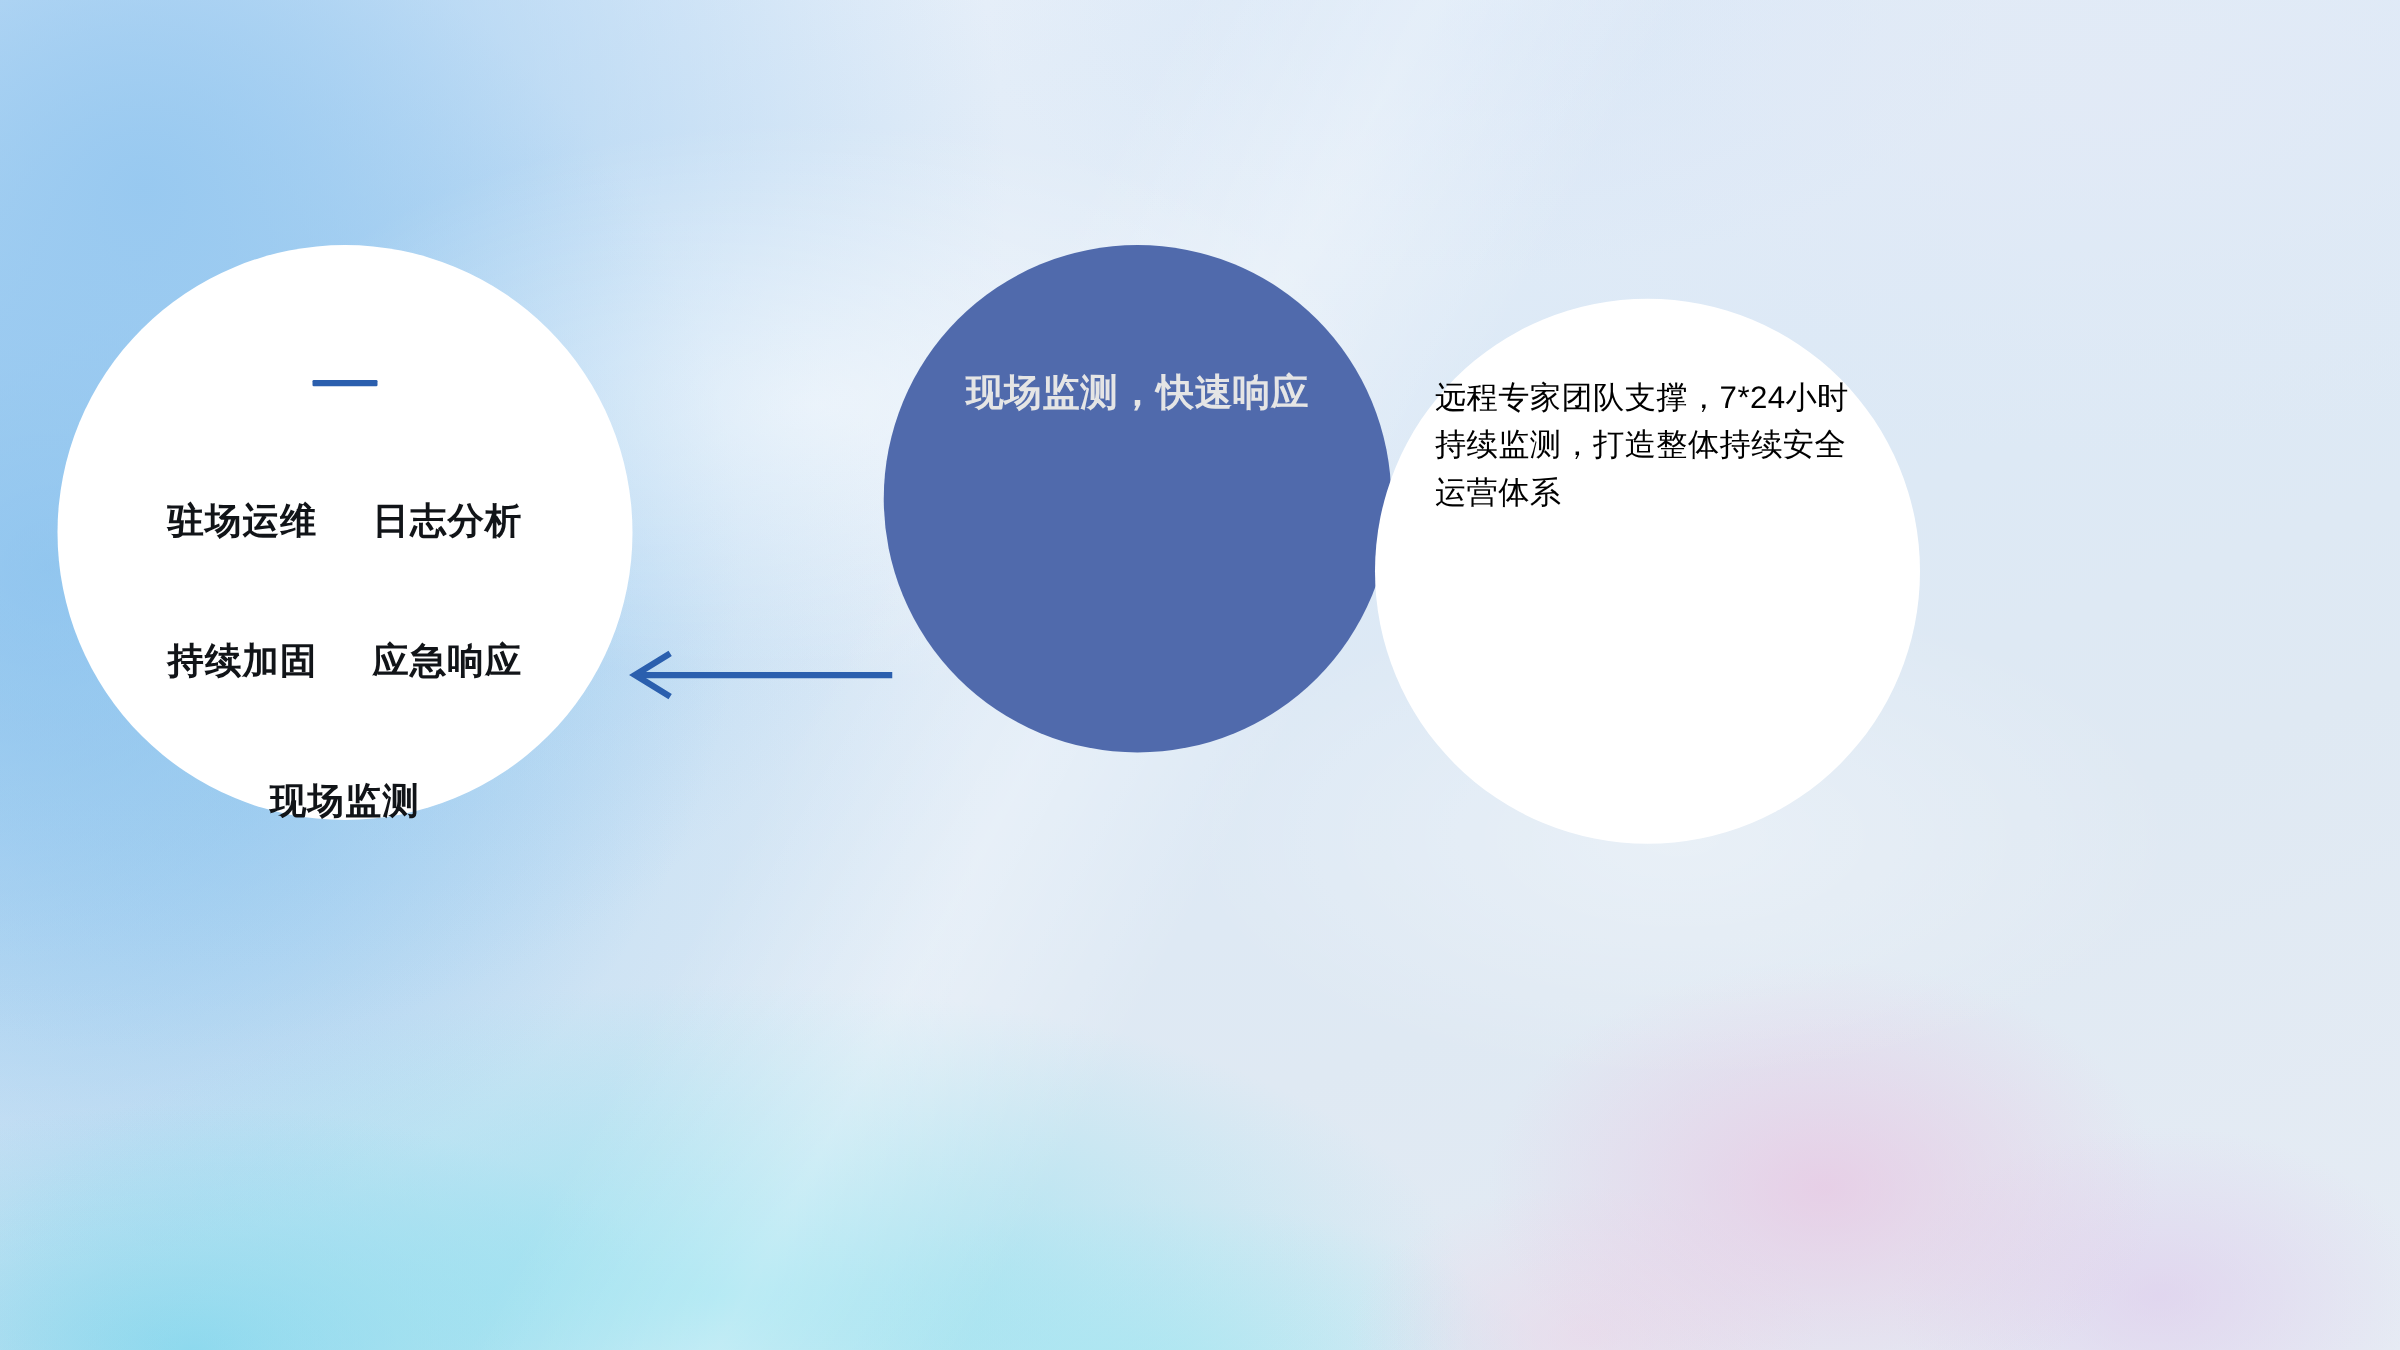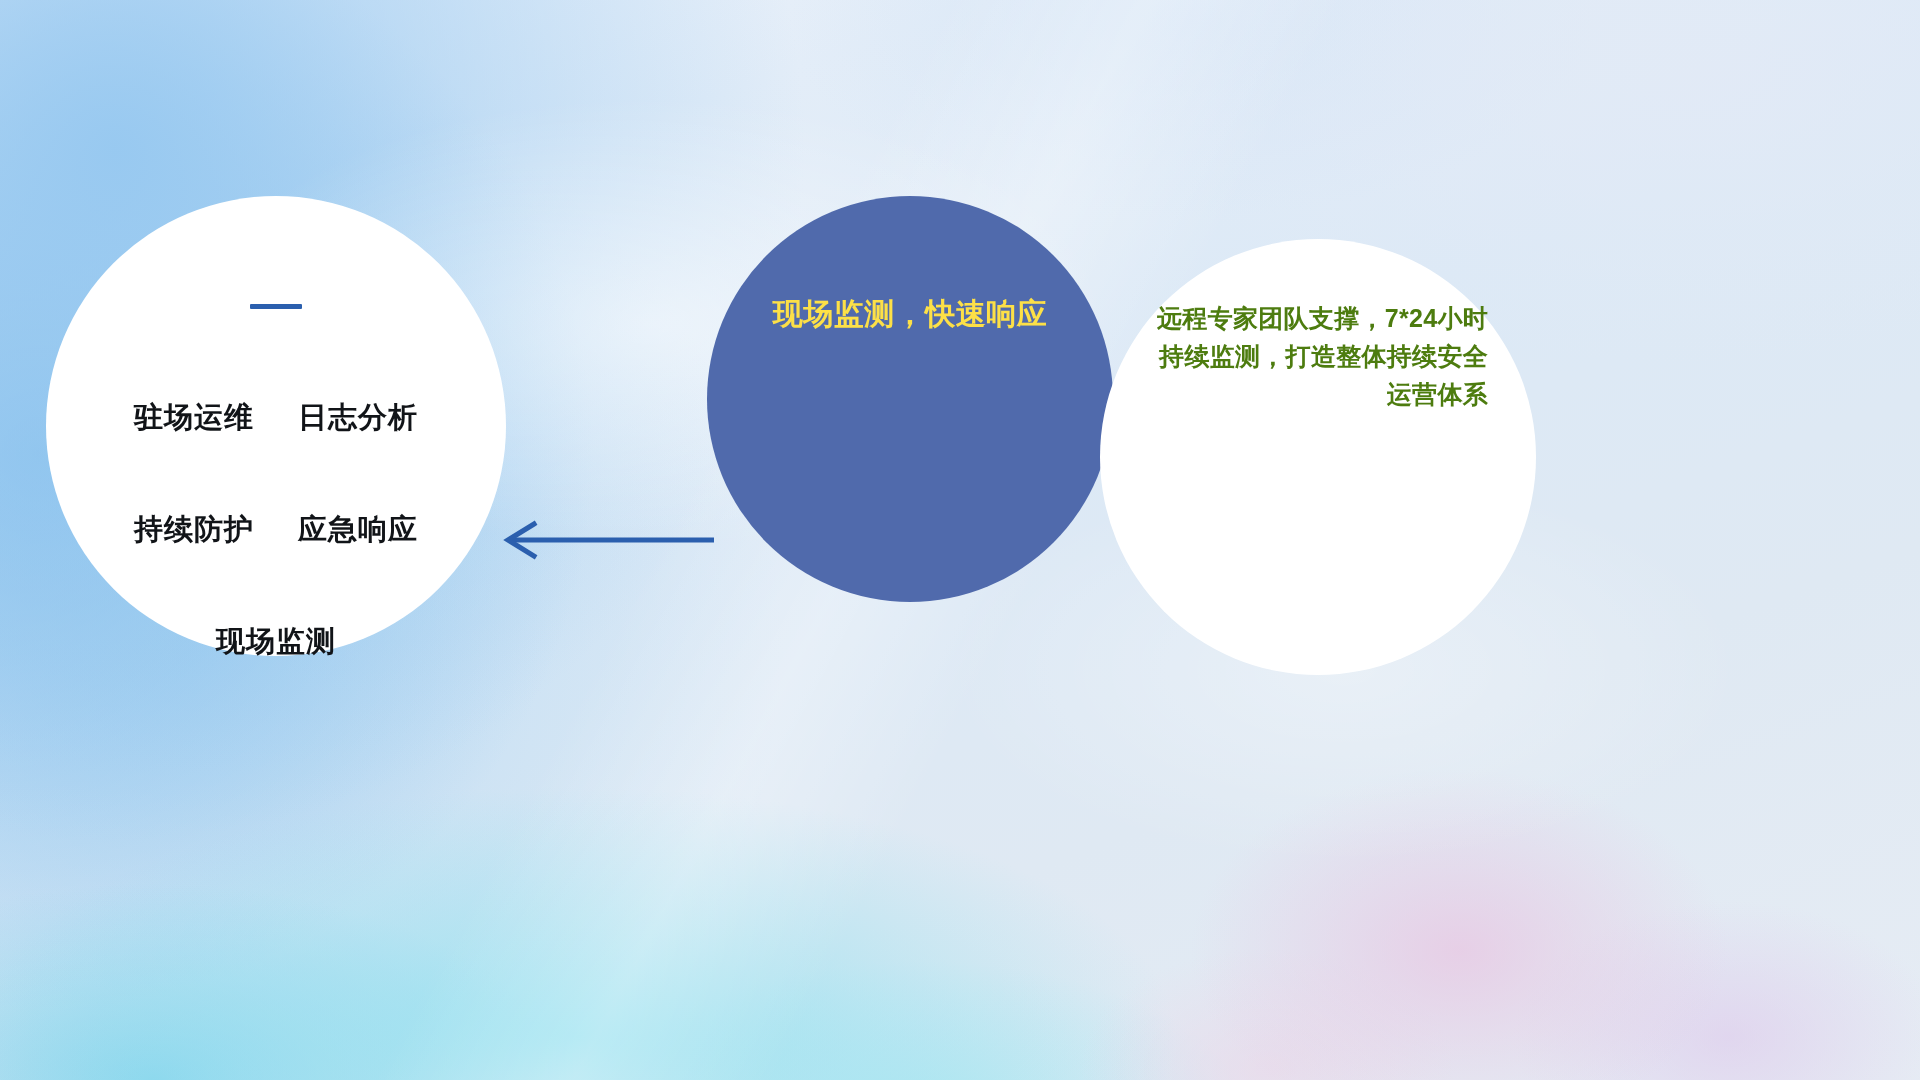--- a/index.html
+++ b/index.html
@@ -87,43 +87,43 @@
   .left-line .gap { display:inline-block; width:26px; }
   .left-line:last-child { margin-bottom:0; }
 
   
   #circle-mid .inner {
     position:absolute; left:0; top:0; width:100%; height:100%;
     display:flex; flex-direction:column; align-items:center;
     padding-top:98px;
   }
   #mid-title {
-    font-size:30px; font-weight:bold; color:#fde047;
+    font-size:30px; font-weight:bold; color:#e5e5e5;
     letter-spacing:0.5px; white-space:nowrap;
     margin-bottom:64px;
   }
   #mid-body {
     font-size:25px; color:#ffffff; line-height:1.52;
     text-align:center; width:276px; letter-spacing:0.3px;
   }
 
   
   #circle-right .inner {
     position:absolute; left:0; top:0; width:100%; height:100%;
     display:flex; flex-direction:column; align-items:center;
     padding-top:60px;
   }
   #right-title {
     font-size:30px; font-weight:bold; color:#2f57a7;
     letter-spacing:0.5px; white-space:nowrap;
     margin-bottom:64px;
   }
   #right-body {
-    font-size:25px; color:#4d7c0f; line-height:1.52;
-    text-align:right; width:340px; letter-spacing:0.3px;font-weight:bold;
+    font-size:25px; color:#000000; line-height:1.52;
+    text-align:left; width:340px; letter-spacing:0.3px;
   }
 
   
   #arrow { position:absolute; left:488px; top:512px; width:226px; height:56px; }
 </style>
 </head>
 <body>
 
 <div id="bg">
   <div class="bg-layer bg-base"></div>
@@ -151,21 +151,21 @@
   <div class="inner">
     <div id="divider"></div>
 
     <div class="left-line">
       <span>驻场运维</span>
       <span class="gap"></span>
       <span>日志分析</span>
     </div>
 
     <div class="left-line">
-      <span>持续防护</span>
+      <span>持续加固</span>
       <span class="gap"></span>
       <span>应急响应</span>
     </div>
 
     <div class="left-line">
       <span>现场监测</span>
     </div>
   </div>
 </div>
 

